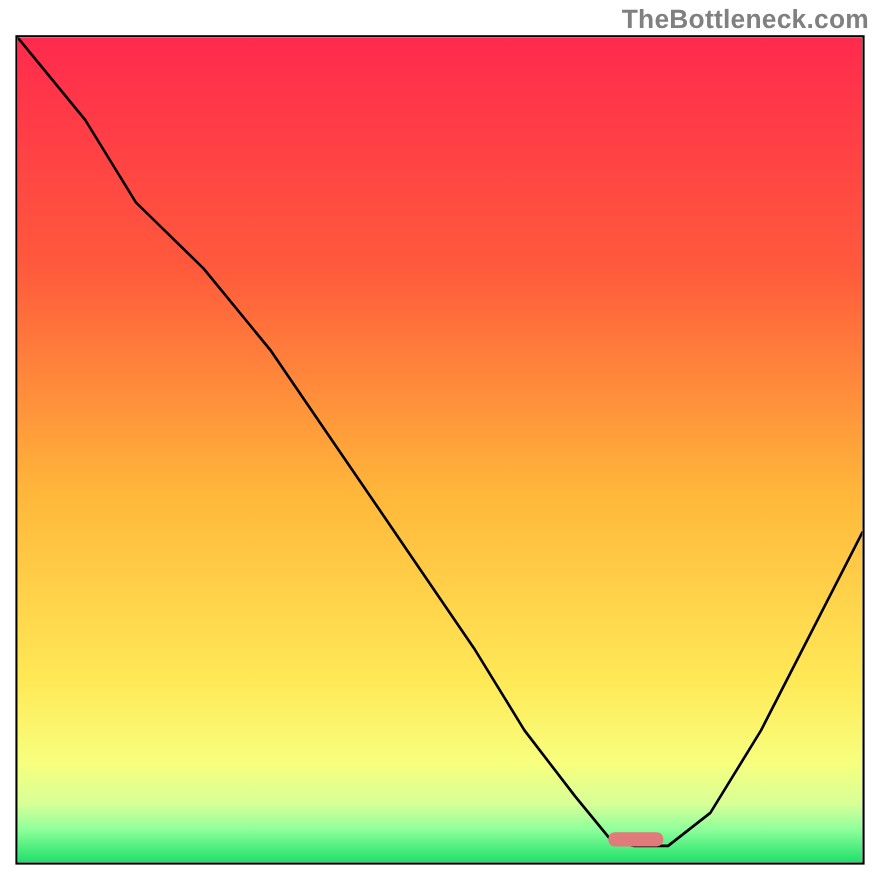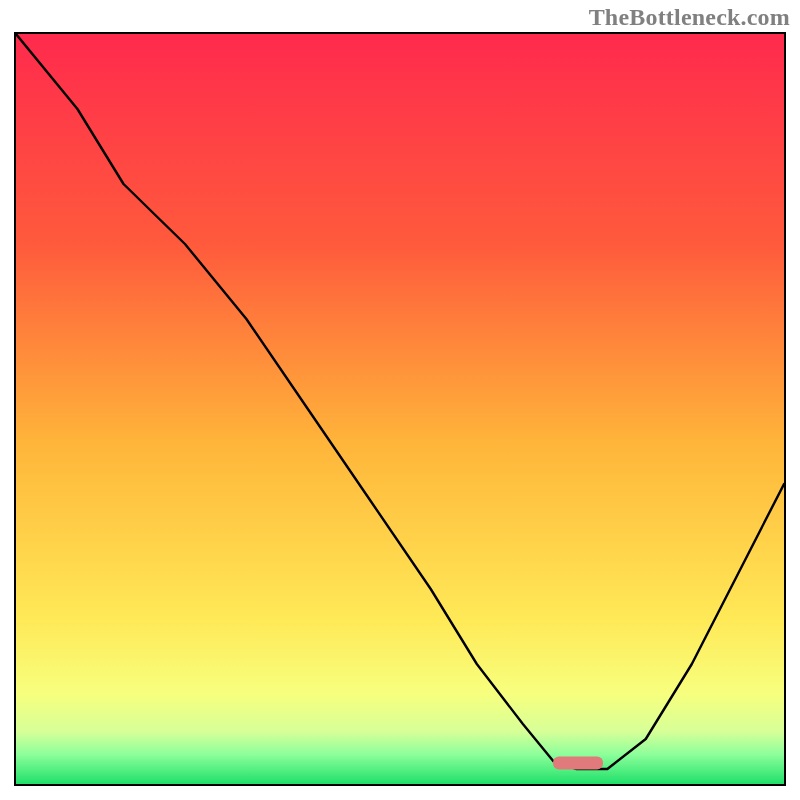--- a/index.html
+++ b/index.html
@@ -8,21 +8,20 @@
     width: 800px;
     height: 800px;
     background: #ffffff;
     font-family: Arial, Helvetica, sans-serif;
     overflow: hidden;
   }
   .wrap {
     position: relative;
     width: 800px;
     height: 800px;
-    font-family: Liberation Serif, serif;
   }
   .watermark {
     position: absolute;
     top: 4px;
     right: 10px;
     font-size: 24px;
     font-weight: 600;
     color: #808080;
     letter-spacing: 0.2px;
     z-index: 10;

